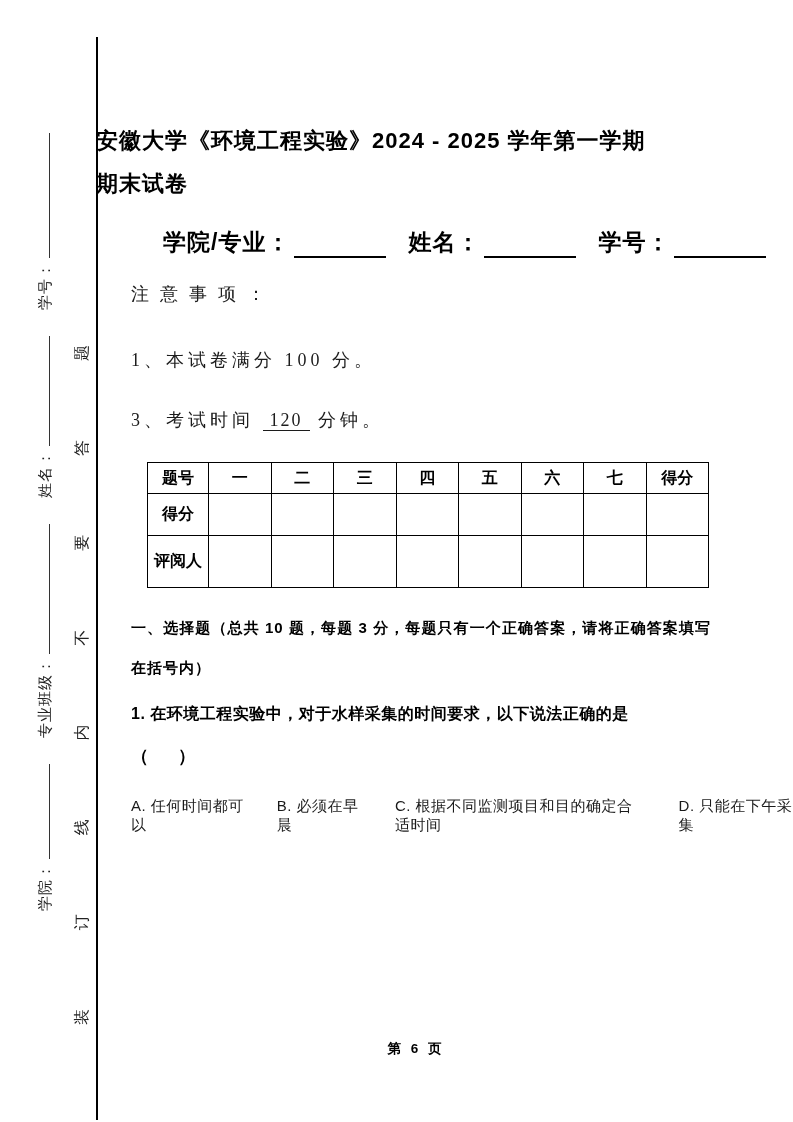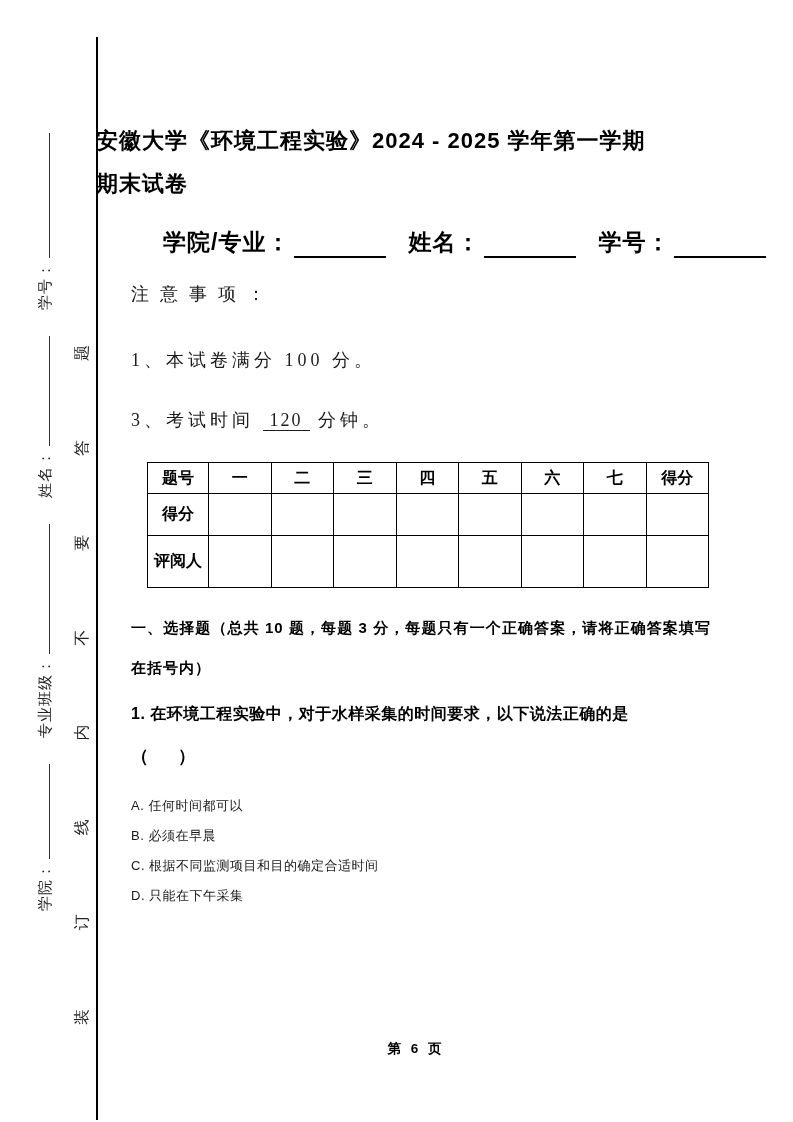--- a/index.html
+++ b/index.html
@@ -129,23 +129,23 @@
   }
   .q-bracket {
     left: 131px; top: 744px;
     font-size: 17.5px;
     font-weight: 600;
     letter-spacing: 6px;
   }
   .options {
     left: 131px; top: 797px;
     display: flex;
-    flex-direction: column;
-    gap: 12px;
-    font-size: 13px;
+    flex-direction: row;
+    gap: 32px;
+    font-size: 15px;
     color: #1a1a1a;
     letter-spacing: 0.5px;
   }
 
   
   .footer {
     left: 96px; top: 1040px; width: 640px;
     text-align: center;
     font-size: 13.5px;
     font-weight: bold;

